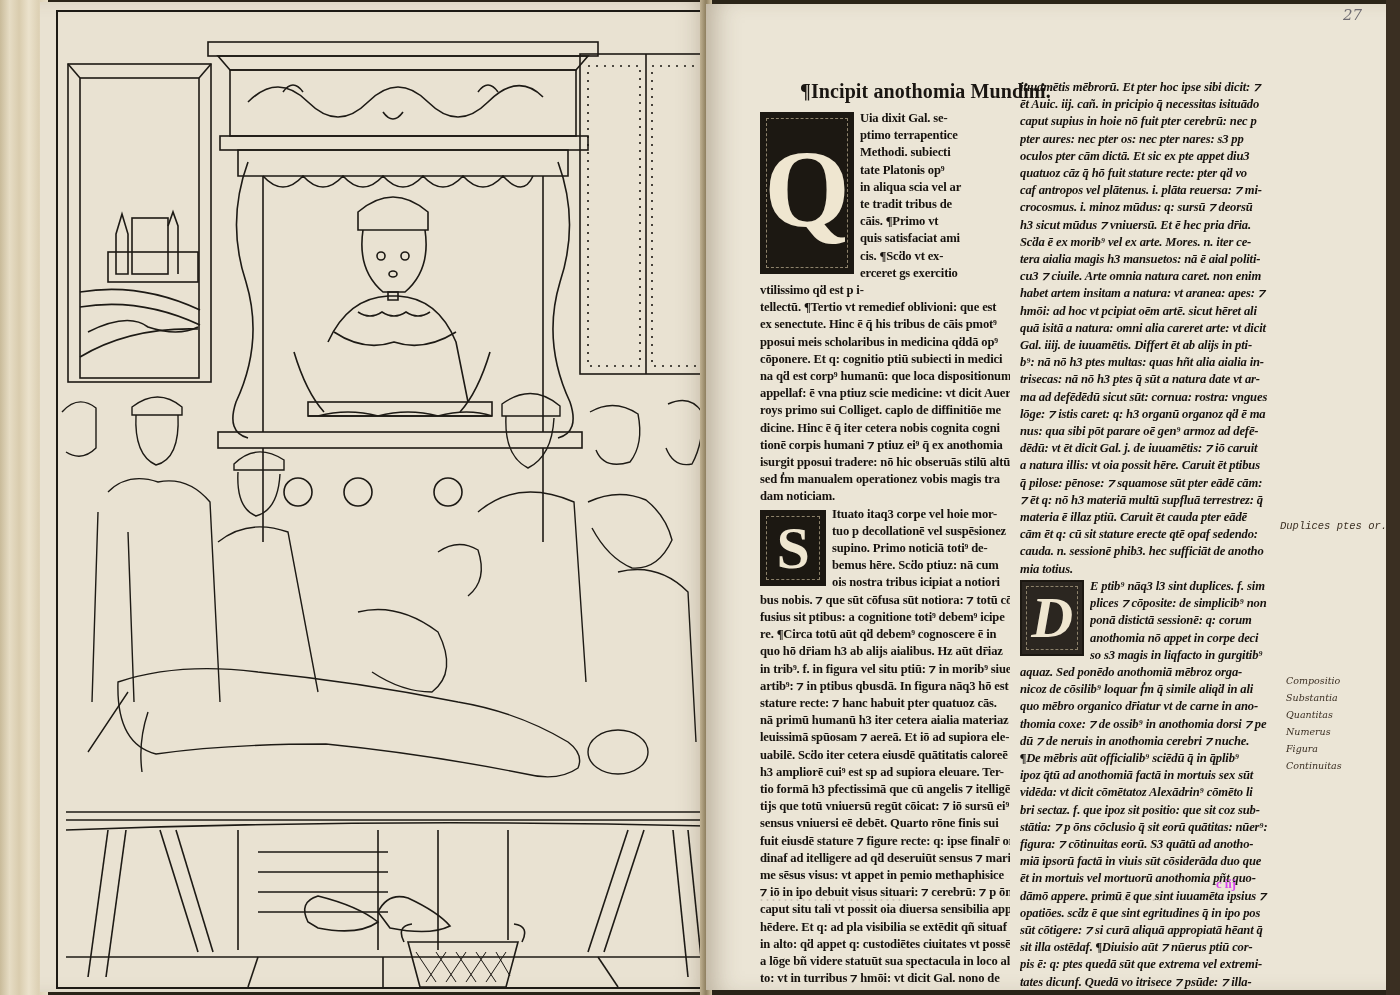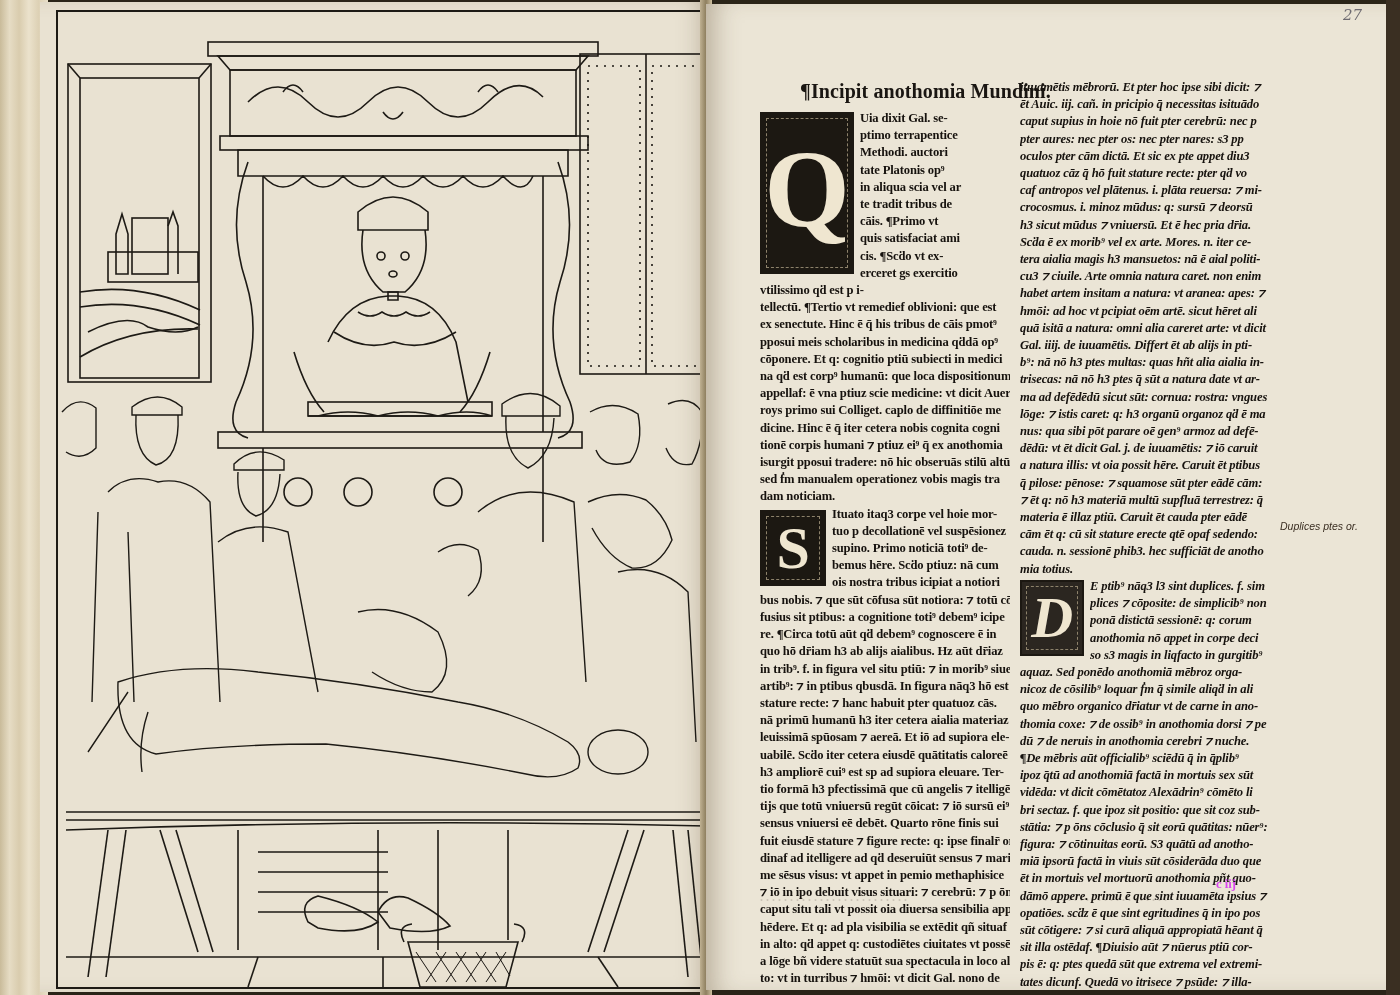--- a/index.html
+++ b/index.html
@@ -22,21 +22,21 @@
   .col-left{left:760px;top:110px;width:250px;}
   .col-right{left:1020px;top:79px;width:250px;font-style:italic;}
   .col p{margin:0;white-space:nowrap;overflow:hidden;}
   .initial{float:left;background:#1c1812;border:2px solid #1c1812;margin:2px 6px 0 0;position:relative;color:#efe6d0;text-align:center;font-weight:bold;}
   .initial.q{width:90px;height:158px;font-size:110px;line-height:150px;}
   .initial.s{width:62px;height:72px;font-size:60px;line-height:72px;margin-top:4px;}
   .initial.d{width:60px;height:72px;font-size:58px;line-height:72px;background:#2b2620;}
   .initial .orn{position:absolute;inset:4px;border:1px dashed #8d826b;}
   .indent-block{overflow:hidden;}
   .catchword{position:absolute;left:1216px;top:877px;font-size:12.6px;font-weight:bold;color:#d946ef;text-align:right;}
-  .margin-notes{position:absolute;left:1280px;top:518px;font-family:Liberation Sans, sans-serif;font-style:italic;font-size:10.5px;color:#3a2e22;}
+  .margin-notes{position:absolute;left:1280px;top:518px;font-family:Liberation Mono, monospace;font-style:italic;font-size:10.5px;color:#3a2e22;}
   .margin-notes .note{display:block;line-height:16px;white-space:nowrap;}
   .margin-list{position:absolute;left:1286px;top:672px;font-family:"DejaVu Serif",serif;font-style:italic;font-size:9.5px;color:#3a2e22;line-height:17px;}
   .margin-list span{display:block;}
   .bleed{position:absolute;color:rgba(60,50,40,.18);font-size:12px;font-weight:bold;white-space:nowrap;}
 </style>
 </head>
 <body>
 
 <div class="book">
   <div class="fore-edge-left"></div>
@@ -172,21 +172,21 @@
   <div class="heading">¶Incipit anothomia Mundini.</div>
 
   <div class="bleed" style="left:760px;top:890px;">. . . . . . . . . . . . . . . . . . . . . . . . .</div>
   <div class="bleed" style="left:1020px;top:890px;">. . . . . . . . . . . . . . . . . . . . . . . . .</div>
 
   <div class="col col-left">
     <div class="indent-block">
       <div class="initial q"><span class="orn"></span><span>Q</span></div>
       <p>Uia dixit Gal. se-</p>
       <p>ptimo terrapentice</p>
-      <p>Methodi. auctori</p>
+      <p>Methodi. subiecti</p>
       <p>tate Platonis op⁹</p>
       <p>in aliqua scia vel ar</p>
       <p>te tradit tribus de</p>
       <p>cāis. ¶Primo vt</p>
       <p>quis satisfaciat ami</p>
       <p>cis. ¶Scḋo vt ex-</p>
       <p>erceret gs exercitio</p>
     </div>
     <p>vtilissimo qḋ est p i-</p>
     <p>tellectū. ¶Tertio vt remedief oblivioni: que est</p>
@@ -293,15 +293,23 @@
     <p>sit illa ostēdaf. ¶Diuisio aūt ⁊ nūerus ptiū cor-</p>
     <p>pis ē: q: ptes quedā sūt que extrema vel extremi-</p>
     <p>tates dicunf. Quedā vo itrisece ⁊ psūde: ⁊ illa-</p>
   </div>
 
   <div class="catchword">c iij</div>
 
   <div class="margin-notes">
     <span class="note">Duplices ptes or.</span>
   </div>
+  <div class="margin-list">
+    <span>Compositio</span>
+    <span>Substantia</span>
+    <span>Quantitas</span>
+    <span>Numerus</span>
+    <span>Figura</span>
+    <span>Continuitas</span>
+  </div>
 
   <div class="right-edge"></div>
 </div>
 
 </body></html>

